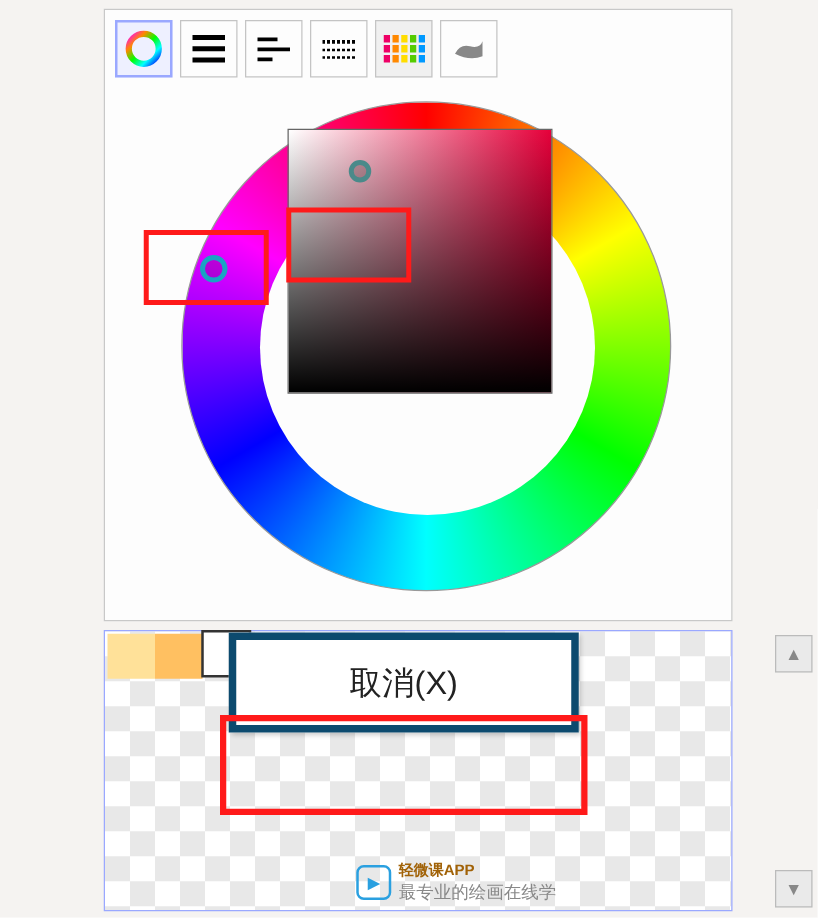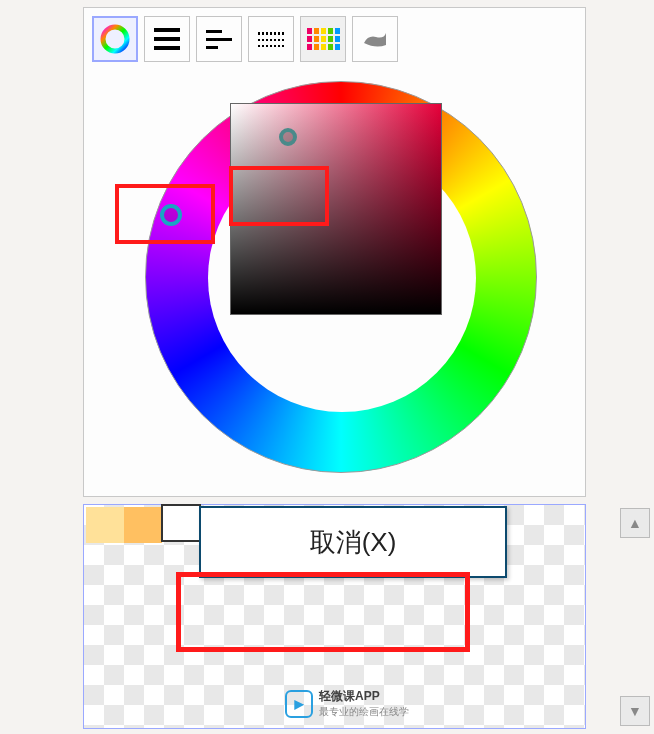--- a/index.html
+++ b/index.html
@@ -118,25 +118,24 @@
 .swatches {
   position:absolute;
   left:2px; top:2px;
   display:flex;
 }
 .swatch { width:38px; height:36px; }
 .swatch.selected { outline:2px solid #333; outline-offset:-1px; position:relative; top:-2px; }
 .context-menu {
   position:absolute;
   left: 183px; top: 506px;
-  width: 308px;
+  width: 280px;
   background:#fff;
-  border:2px solid #0c4a6e;
+  border:6px solid #0c4a6e;
   box-shadow: 2px 2px 4px rgba(0,0,0,0.2);
-  margin-left: 16px;
 }
 .menu-item {
   height:68px;
   display:flex;
   align-items:center;
   justify-content:center;
   font-size:26px;
   color:#222;
   cursor:pointer;
   border-bottom:1px solid #d44;
@@ -173,22 +172,22 @@
   font-size:12px;
 }
 .watermark .logo {
   width:28px;height:28px;
   border:2px solid #2aa0e0;
   border-radius:6px;
   color:#2aa0e0;
   display:flex;align-items:center;justify-content:center;
   font-weight:bold;
 }
-.watermark .txt { color:#404040; font-weight:bold; }
-.watermark .sub { color:#888; font-size:10px; display:block; }
+.watermark .txt { color:#a16207; font-weight:bold; }
+.watermark .sub { color:#888; font-size:14px; display:block; }
 </style>
 </head>
 <body>
 
 <div class="panel-top">
   <div class="toolbar">
     <div class="tool-btn active">
       <svg width="30" height="30" viewBox="0 0 30 30">
         <circle cx="15" cy="15" r="12" fill="none" stroke="url(#g)" stroke-width="5"></circle>
         <defs>

